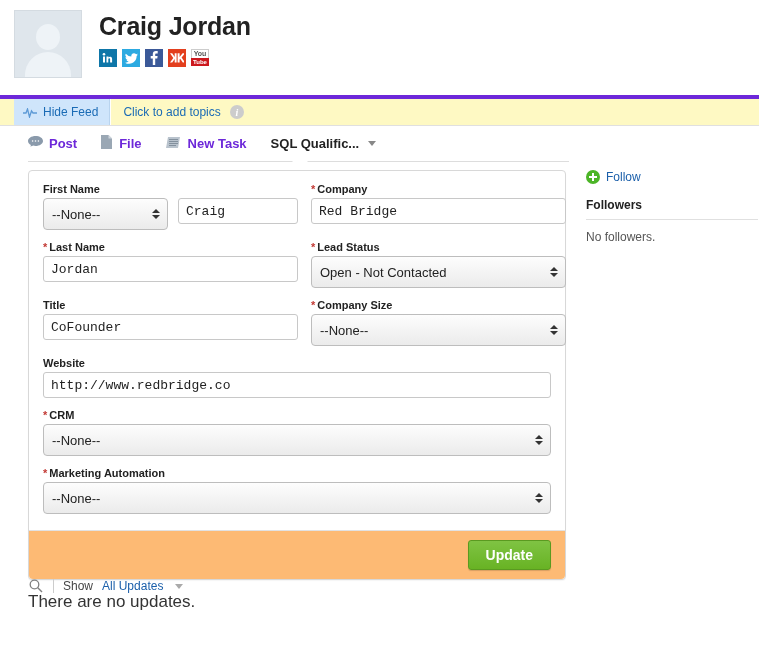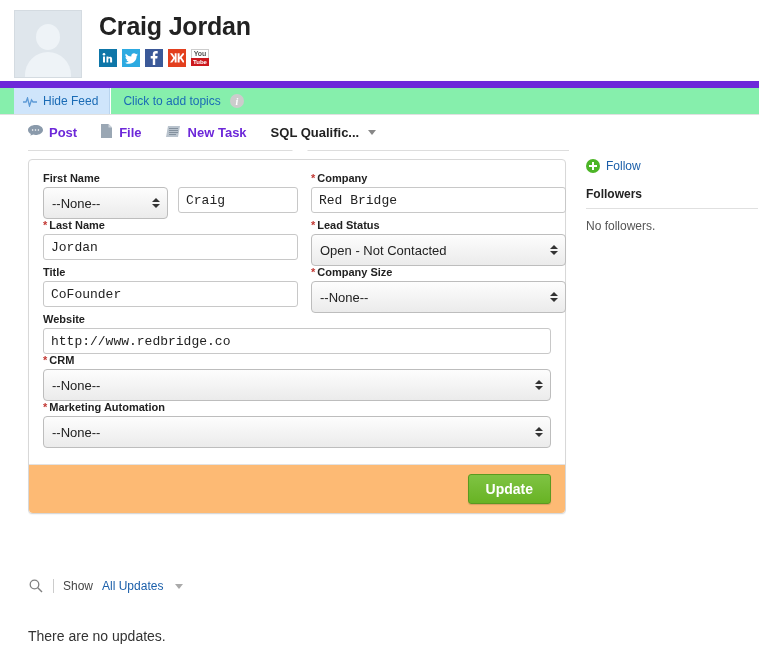--- a/index.html
+++ b/index.html
@@ -97,26 +97,26 @@
     border:1px solid #ccc; border-bottom:none; box-sizing:border-box;
   }
   .yt-bot {
     background:#cc181e; color:#fff; font-size:6px; line-height:8px;
     width:100%; text-align:center; font-weight:bold; box-sizing:border-box;
   }
 
   
   .feed-bar {
     height: 26px;
-    background: #86efac;
-    border-top: 7px solid #6d28d9;
+    background: #fef9c3;
+    border-top: 4px solid #6d28d9;
     border-bottom: 1px solid #e0e0e0;
     display: flex;
     align-items: stretch;
-    margin-top: 3px;
+    margin-top: 17px;
   }
   .hide-feed-btn {
     background: #cfe5fb;
     border-right: 1px solid #b9d4ef;
     display: flex;
     align-items: center;
     gap: 6px;
     padding: 0 11px 0 9px;
     color: #1a6bb5;
     font-size: 12px;
@@ -193,21 +193,21 @@
     width: 538px;
     border: 1px solid #d8d8d8;
     border-radius: 4px;
     background: #ffffff;
     box-sizing: border-box;
     box-shadow: 0 1px 1px rgba(0,0,0,0.04);
   }
   .form-grid {
     padding: 12px 14px 16px 14px;
   }
-  .row { display: flex; }
+  .row { display: flex; margin-bottom: 11px; }
   .col-left  { width: 255px; margin-right: 13px; flex: 0 0 auto; }
   .col-right { width: 255px; flex: 0 0 auto; }
   .col-full  { width: 510px; }
   .field-label {
     font-size: 11px;
     font-weight: bold;
     color: #222222;
     margin-bottom: 3px;
     display: block;
   }
@@ -313,22 +313,22 @@
     position: absolute;
     left: 28px; top: 578px;
     display: flex; align-items: center; gap: 9px;
   }
   .search-icon-wrap { width: 16px; height: 16px; }
   .vbar { width: 1px; height: 14px; background: #cccccc; }
   .show-word { color: #444444; font-size: 12px; }
   .all-updates { color: #1b5faa; font-size: 12px; cursor: pointer; }
   .no-updates {
     position: absolute;
-    left: 28px; top: 628px;
-    font-size: 14px; color: #333333;
+    left: 28px; top: 592px;
+    font-size: 17px; color: #333333;
   }
 </style>
 </head>
 <body>
 
 <div class="profile-header">
   <div class="avatar">
     <div class="head"></div>
     <div class="body"></div>
   </div>

